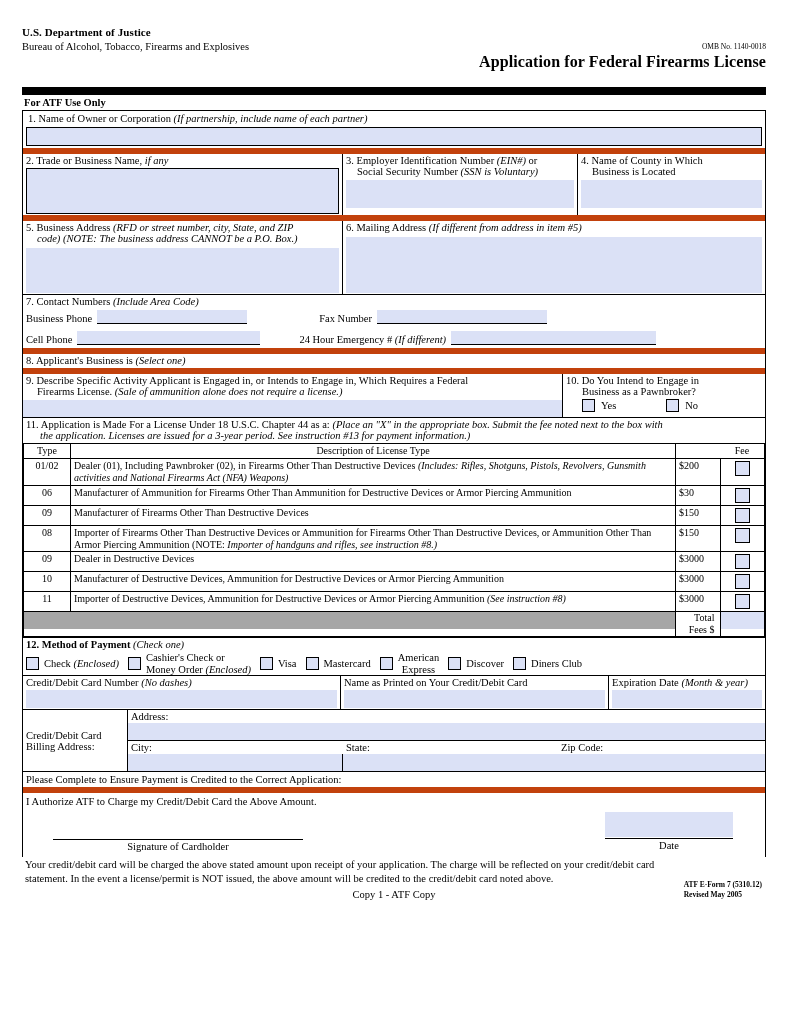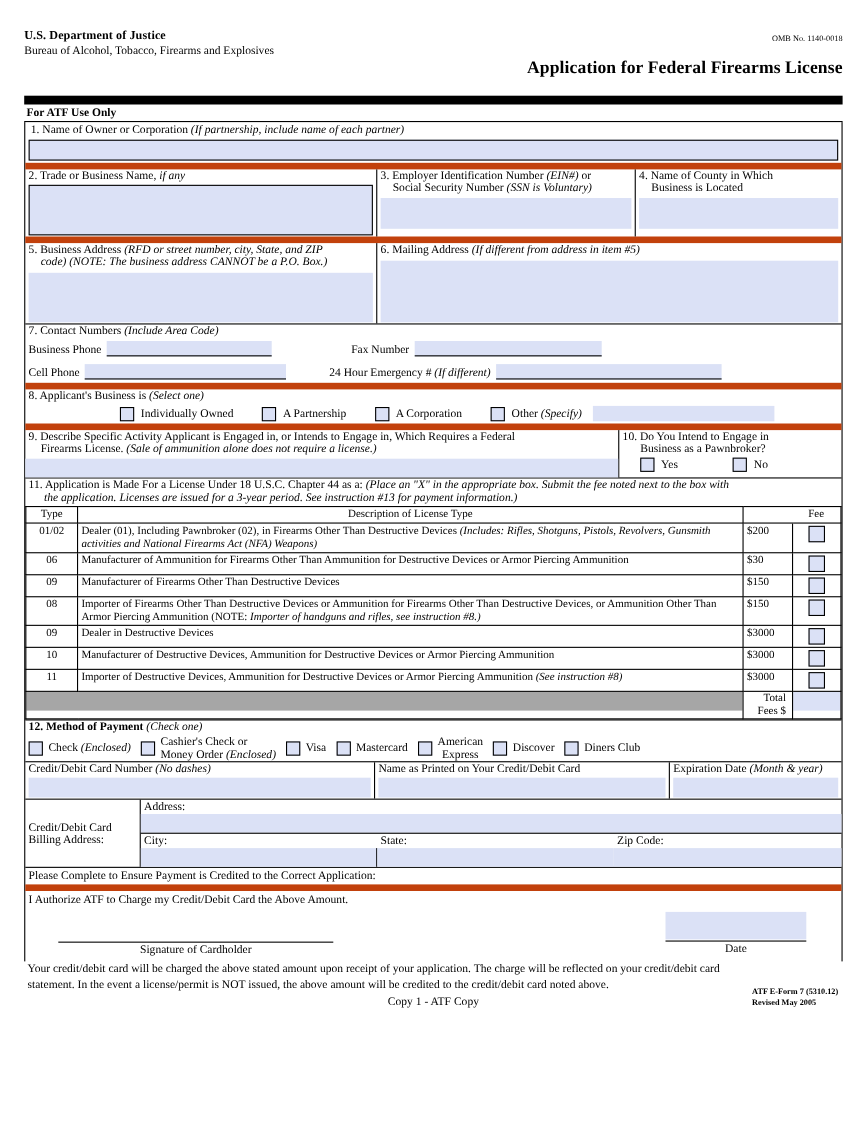--- a/index.html
+++ b/index.html
@@ -15,21 +15,21 @@
 
   
   .i{font-style:italic;}
   .b{font-weight:bold;}
   .fld{background:#dbe1f6;}
 
   
   .hdr{position:relative;height:52px;}
   .hdr .dept{font-weight:bold;font-size:11px;letter-spacing:.1px;}
   .hdr .bureau{font-size:10.5px;margin-top:3px;}
-  .hdr .omb{position:absolute;right:0;top:4px;font-size:7.5px;}
+  .hdr .omb{position:absolute;right:0;top:16px;font-size:7.5px;}
   .hdr .title{position:absolute;right:0;top:27px;font-weight:bold;font-size:16px;letter-spacing:.1px;}
 
   .blackbar{height:8px;background:#000;margin-top:9px;}
   .atfuse{font-weight:bold;font-size:10.5px;padding:2px 0 2px 2px;border-bottom:1.6px solid #000;}
   .bt{border-top:1px solid #000;}
   .bb{border-bottom:6px solid #c2410c;}
   .br{border-right:1px solid #000;}
   .bb2{border-bottom:1.6px solid #000;}
   .bt2{border-top:1.6px solid #000;}
   .lbl{padding:1px 3px 0 3px;line-height:1.18;}
@@ -238,34 +238,20 @@
         <span class="phfld fld" style="width:205px"></span>
       </div>
     </div>
 
     <div class="it8 bb">
       <div>
         <span>8.</span>
         <span>Applicant's Business is</span>
         <span class="i">(Select one)</span>
       </div>
-      <div class="cbrow">
-        <span style="width:83px"></span>
-        <span class="cb"></span>
-        <span class="opt">Individually Owned</span>
-        <span class="cb"></span>
-        <span class="opt">A Partnership</span>
-        <span class="cb"></span>
-        <span class="opt">A Corporation</span>
-        <span class="cb"></span>
-        <span class="opt" style="margin-right:10px">
-          <span>Other </span><span class="i">(Specify)</span>
-        </span>
-        <span class="fld" style="height:14px;width:165px"></span>
-      </div>
     </div>
 
     <div class="r910 bb2">
       <div class="c9 br">
         <div>
           <span>9.</span>
           <span>Describe Specific Activity Applicant is Engaged in, or Intends to Engage in, Which Requires a Federal</span>
         </div>
         <div style="padding-left:11px">
           <span>Firearms License.</span>

